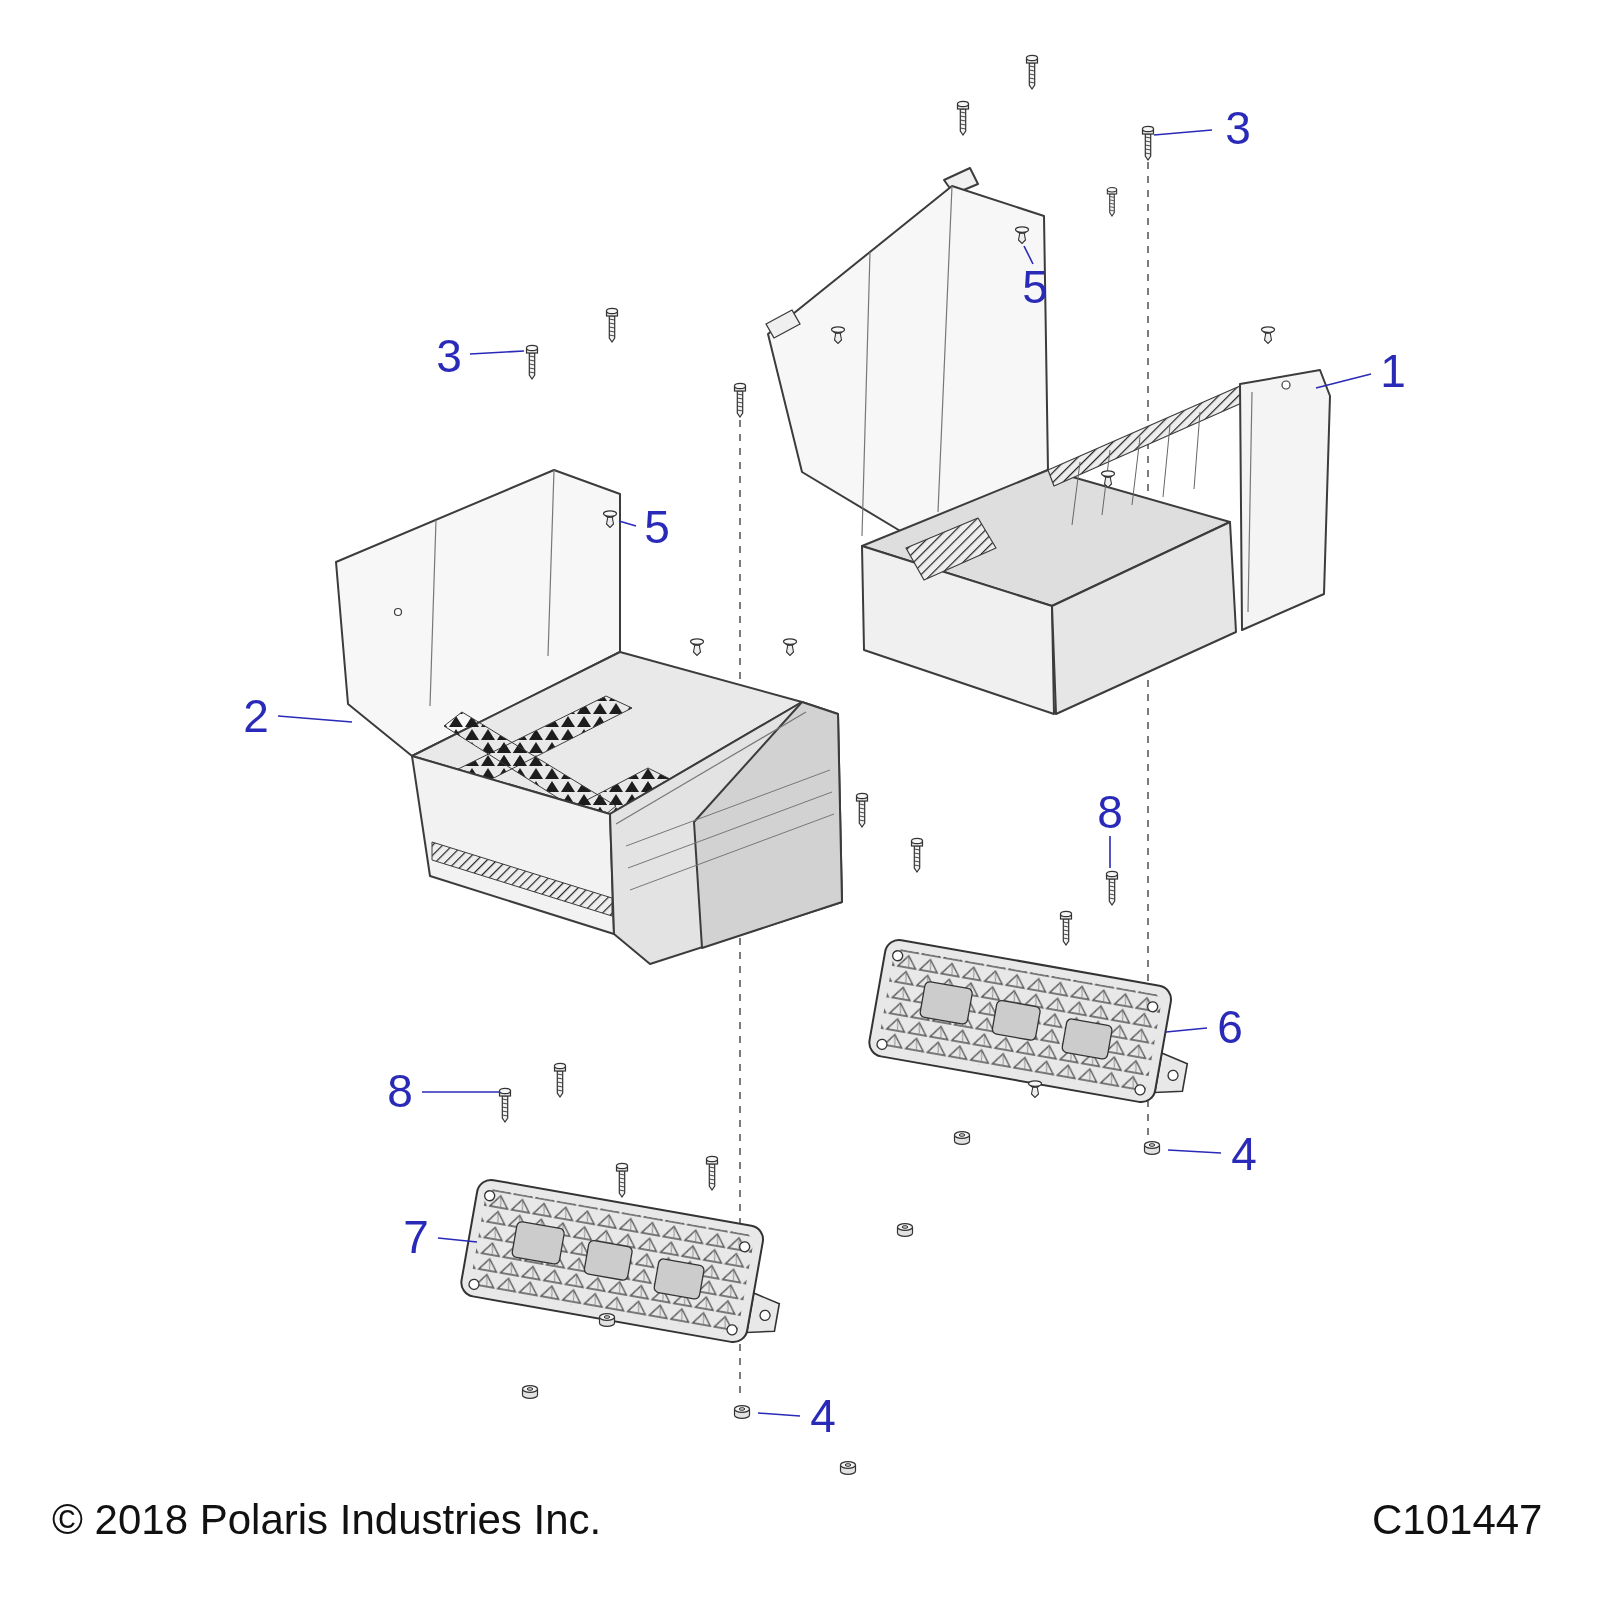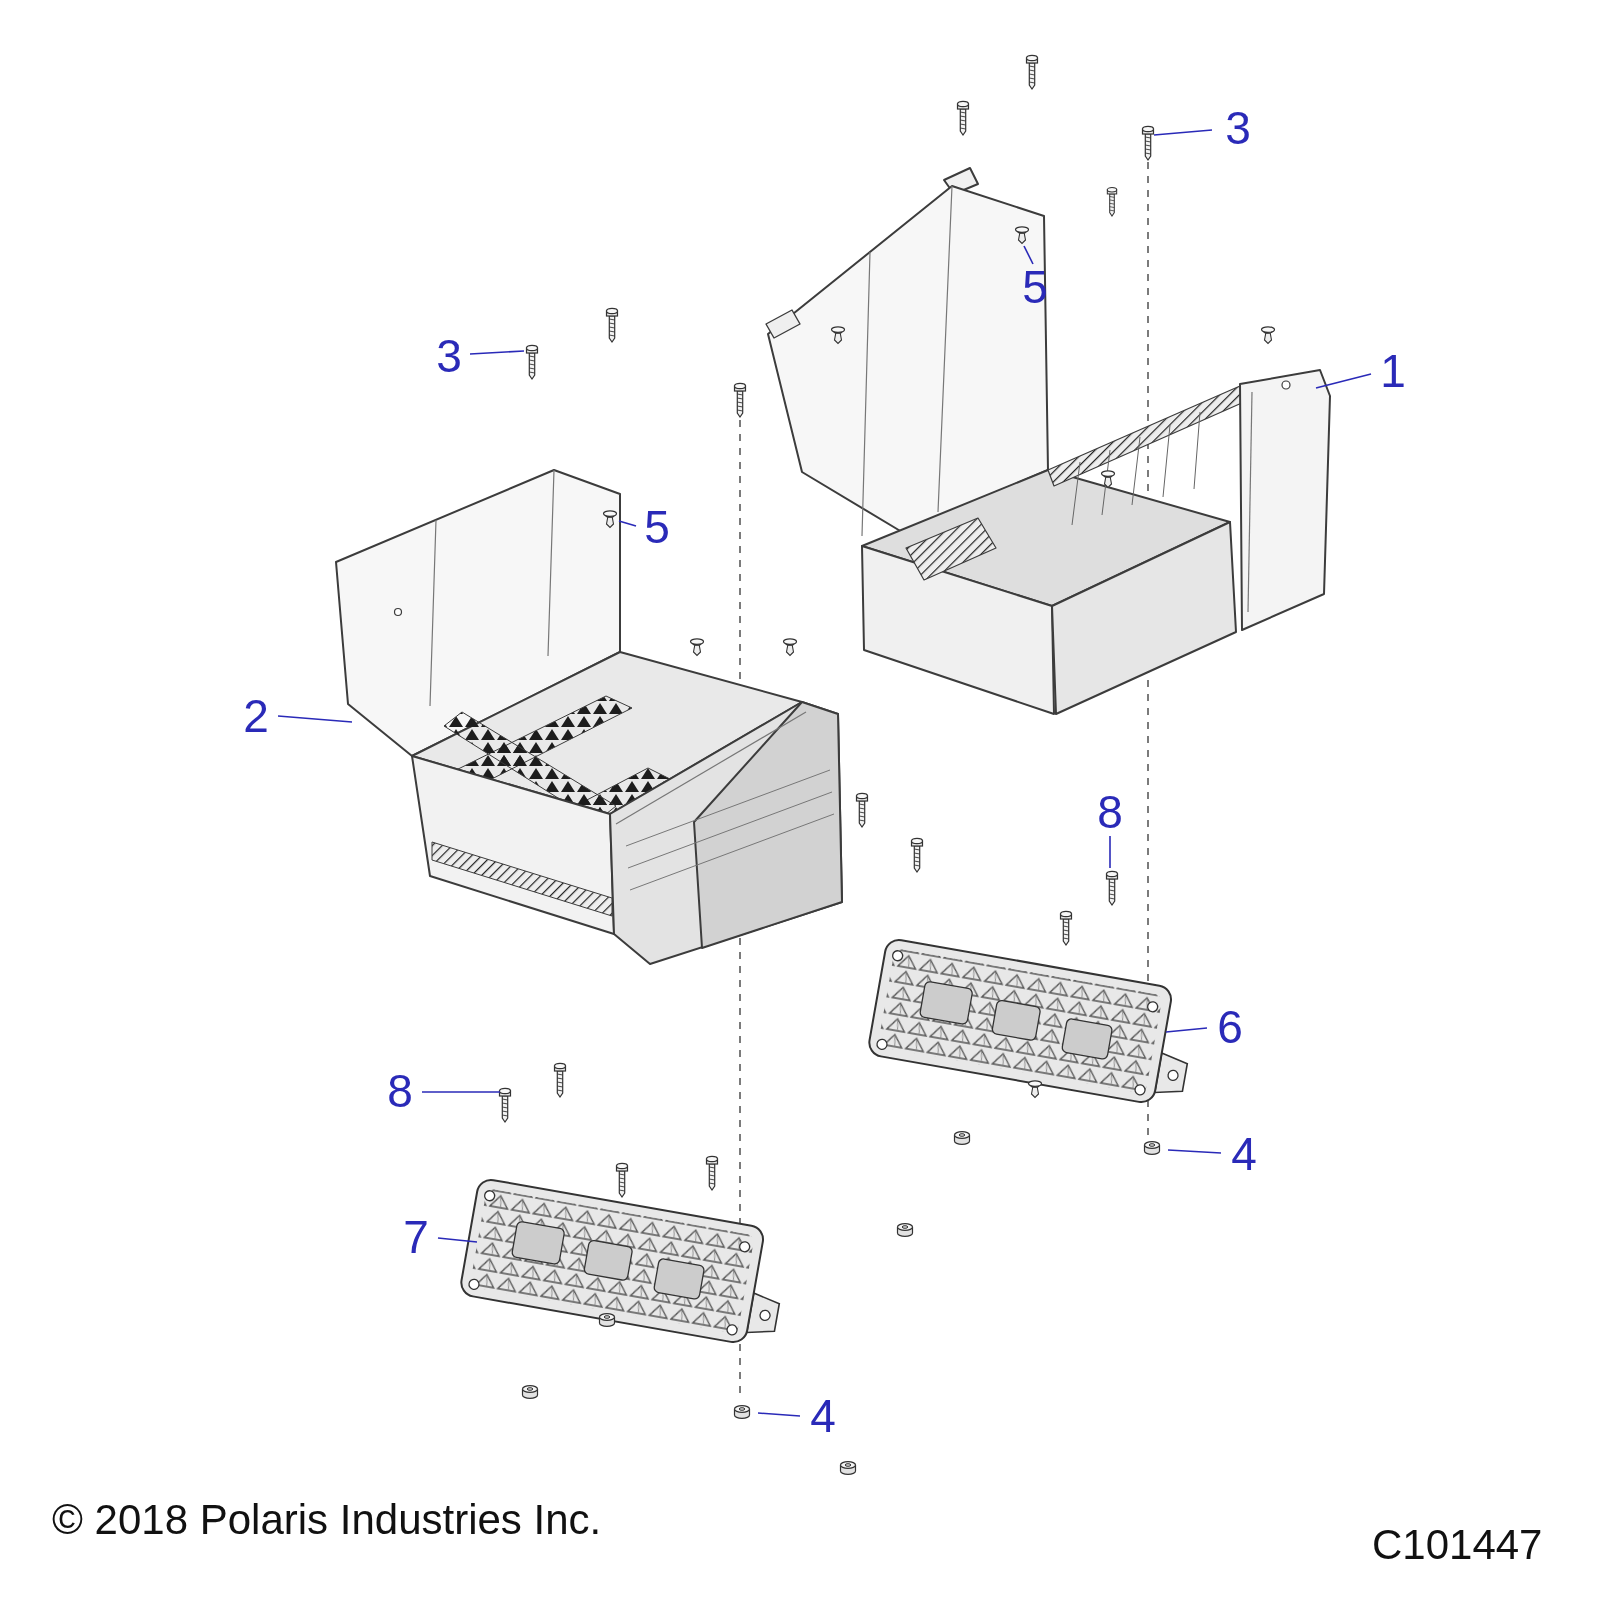--- a/index.html
+++ b/index.html
@@ -13,21 +13,21 @@
     font:400 46px "Liberation Sans",sans-serif;
     transform:translate(-50%,-50%);
     user-select:none;white-space:nowrap;
   }
   .footer-text{
     position:absolute;color:#111;
     font:400 42px "Liberation Sans",sans-serif;
     white-space:nowrap;
   }
   #copyright{left:52px;top:1496px;}
-  #drawing-number{left:1372px;top:1496px;margin-top:25px;}
+  #drawing-number{left:1372px;top:1496px;}
 </style>
 </head>
 <body>
 
 <div class="stage">
 
 <svg width="1600" height="1600" viewBox="0 0 1600 1600">
   <defs>
     <pattern id="hatchDark" width="7" height="7" patternUnits="userSpaceOnUse" patternTransform="rotate(45)">
       <rect width="7" height="7" fill="#eeeeee"></rect>

